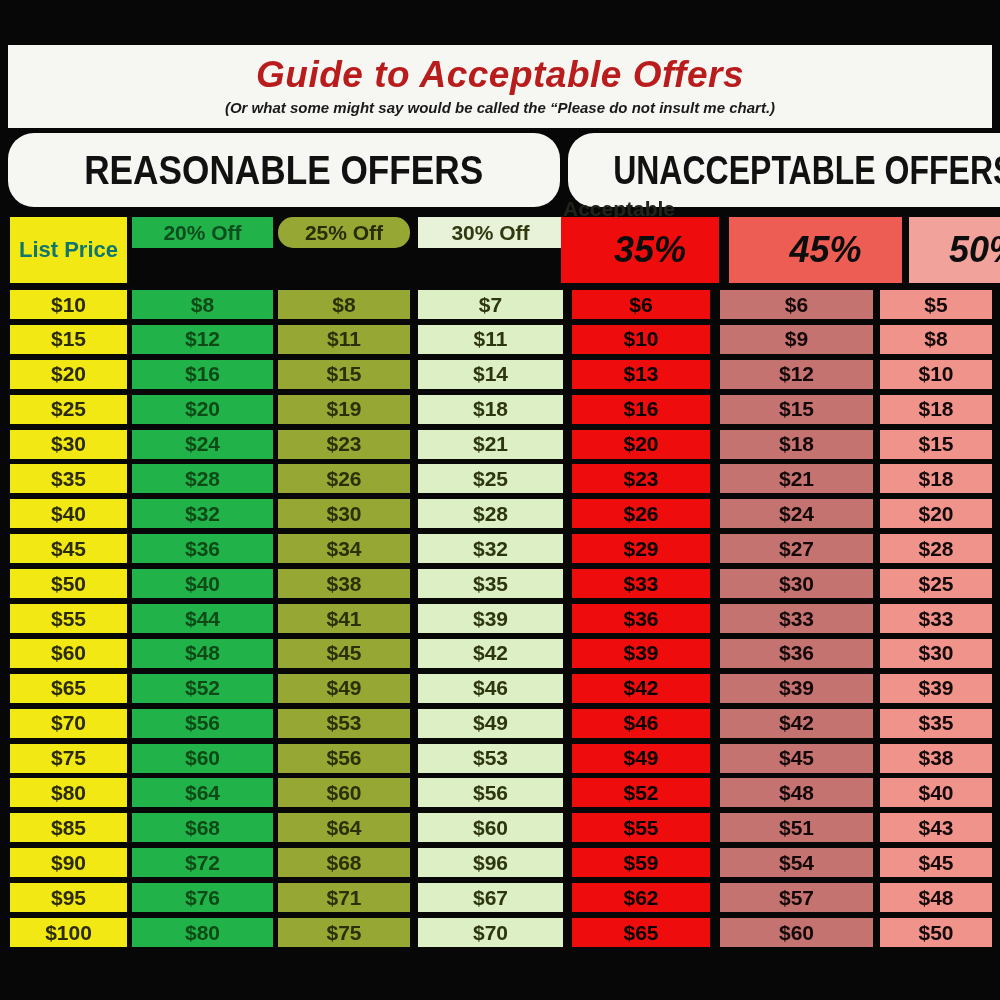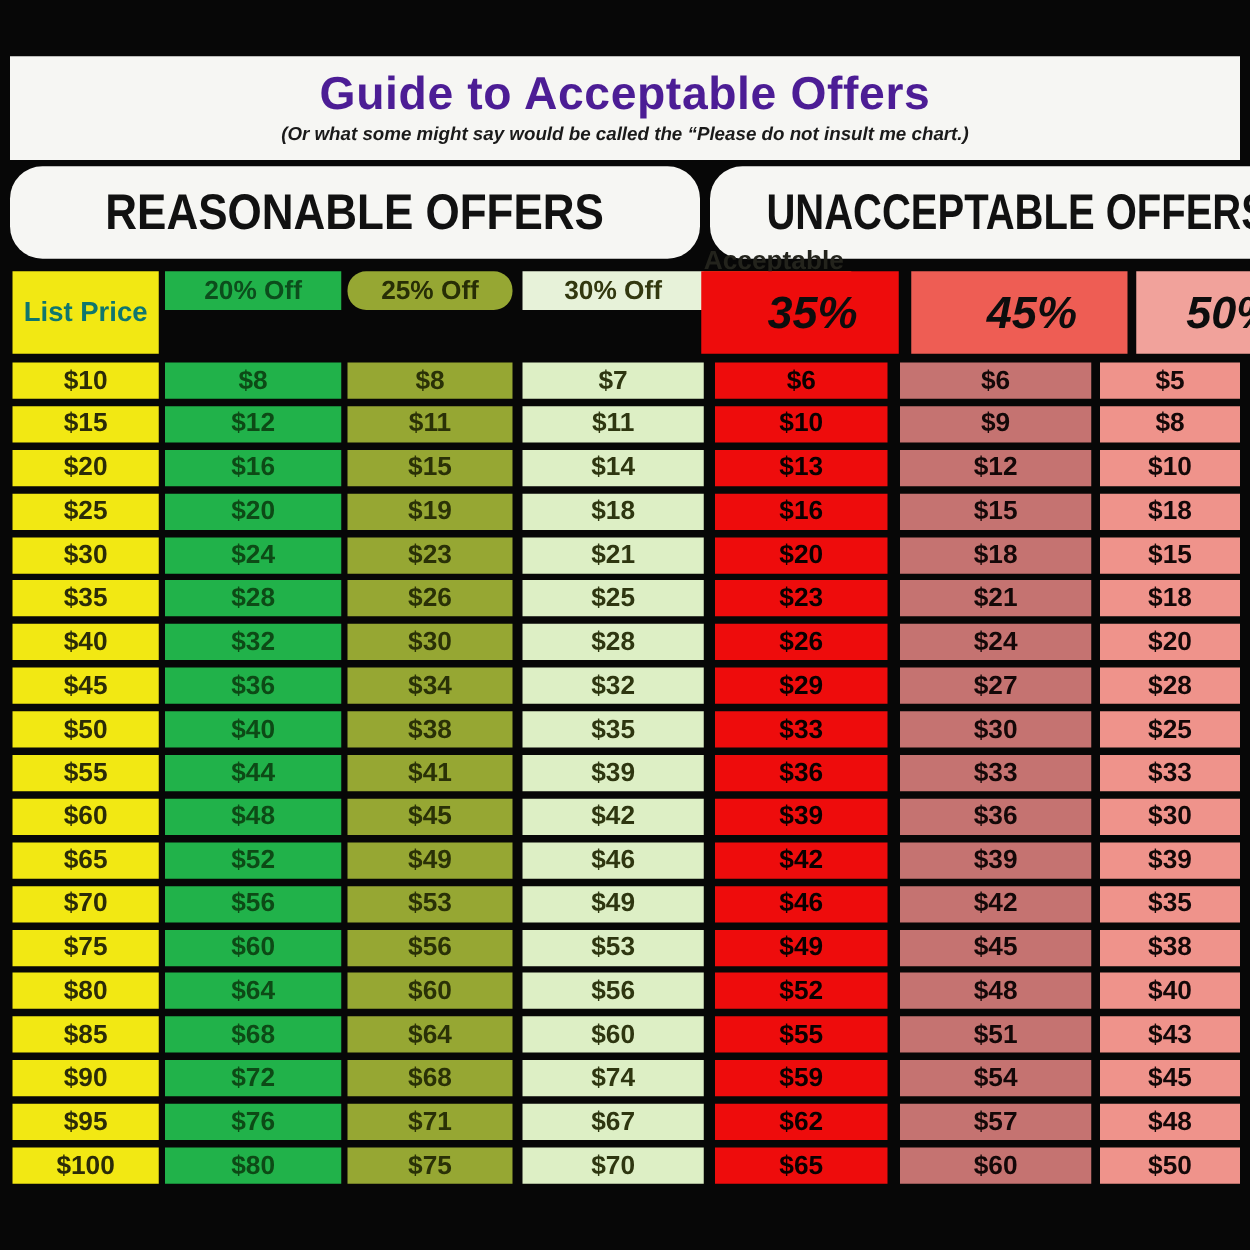--- a/index.html
+++ b/index.html
@@ -4,21 +4,21 @@
 <style>
   html,body{margin:0;padding:0;}
   body{
     width:1000px;height:1000px;position:relative;overflow:hidden;
     background:#070707;
     font-family:"Liberation Sans", sans-serif;
   }
   .panel{position:absolute;background:#f6f6f3;}
   
   .title-box{left:8px;top:45px;width:984px;height:83px;text-align:center;}
-  .title{font-size:37px;font-weight:bold;color:#4c1d95;margin-top:9px;letter-spacing:.5px;}
+  .title{font-size:37px;font-weight:bold;font-style:italic;color:#b91c1c;margin-top:9px;letter-spacing:.5px;}
   .subtitle{font-size:15px;font-weight:bold;font-style:italic;color:#1a1a1a;margin-top:3px;}
   
   .section-box{top:133px;height:74px;display:flex;align-items:center;justify-content:center;overflow:hidden;border-radius:26px;}
   .section-left{left:8px;width:552px;}
   .section-right{left:568px;width:428px;padding-left:32px;}
   .section-text{font-size:40px;font-weight:bold;color:#111;white-space:nowrap;letter-spacing:0px;}
   .section-right .section-text{transform:scaleX(.80);transform-origin:center;}
   .section-left .section-text{transform:scaleX(.88);transform-origin:center;}
   
   #headerblock{position:absolute;left:10px;top:217px;display:flex;}
@@ -230,21 +230,21 @@
       <div class="cell c2 olive">$64</div>
       <div class="cell c3 pale">$60</div>
       <div class="cell c4 red">$55</div>
       <div class="cell c5 mauve">$51</div>
       <div class="cell c6 salmon">$43</div>
     </div>
     <div class="row">
       <div class="cell c0 yellow">$90</div>
       <div class="cell c1 green">$72</div>
       <div class="cell c2 olive">$68</div>
-      <div class="cell c3 pale">$74</div>
+      <div class="cell c3 pale">$96</div>
       <div class="cell c4 red">$59</div>
       <div class="cell c5 mauve">$54</div>
       <div class="cell c6 salmon">$45</div>
     </div>
     <div class="row">
       <div class="cell c0 yellow">$95</div>
       <div class="cell c1 green">$76</div>
       <div class="cell c2 olive">$71</div>
       <div class="cell c3 pale">$67</div>
       <div class="cell c4 red">$62</div>

